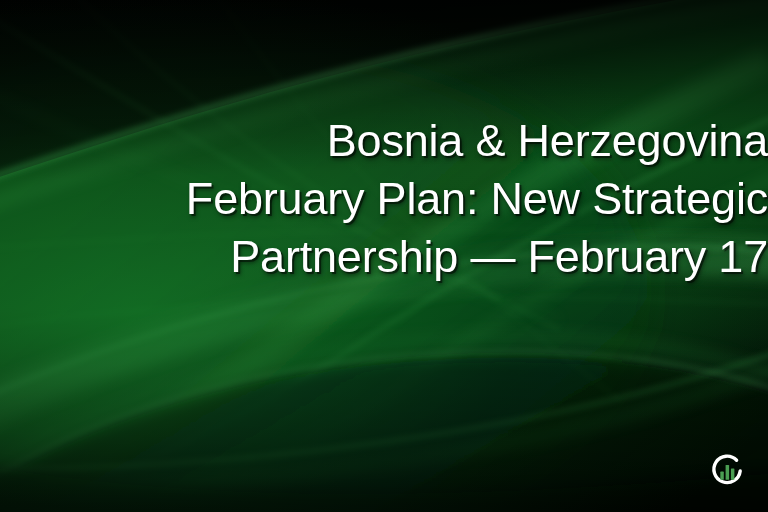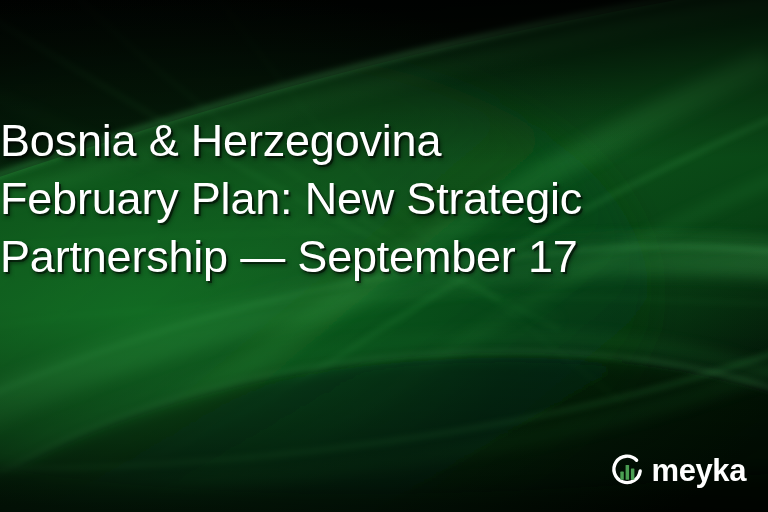--- a/index.html
+++ b/index.html
@@ -34,21 +34,21 @@
       linear-gradient(178deg, rgba(0,0,0,0.92) 0%, rgba(0,0,0,0.55) 14%, rgba(0,0,0,0) 34%),
       linear-gradient(2deg, rgba(0,0,0,0.92) 0%, rgba(0,0,0,0.45) 15%, rgba(0,0,0,0) 38%);
   }
 
   
   #title-block {
     position: absolute;
     left: 0;
     right: 0;
     top: 112px;
-    text-align: left;
+    text-align: right;
     z-index: 4;
   }
   .title-line {
     display: block;
     color: #ffffff;
     font-size: 45px;
     line-height: 58px;
     font-weight: 400;
     letter-spacing: -0.2px;
     white-space: nowrap;
@@ -167,28 +167,27 @@
     <path d="M-40,250 C 200,232 420,222 810,238" stroke="#3aa84b" stroke-width="2" fill="none" opacity="0.16" filter="url(#softBlur2)"></path>
     <path d="M-40,330 C 220,296 460,288 810,306" stroke="#46b457" stroke-width="2" fill="none" opacity="0.14" filter="url(#softBlur2)"></path>
     <path d="M200,-30 C 300,120 420,250 620,400" stroke="#35a346" stroke-width="2" fill="none" opacity="0.12" filter="url(#softBlur2)"></path>
   </svg>
 
   <div id="bg-vignette"></div>
 
   <div id="title-block">
     <span class="title-line">Bosnia &amp; Herzegovina</span>
     <span class="title-line">February Plan: New Strategic</span>
-    <span class="title-line">Partnership — September 17</span>
+    <span class="title-line">Partnership — February 17</span>
   </div>
 
   <div id="logo">
     <svg id="logo-mark" width="38" height="38" viewBox="0 0 38 38">
 
       <path d="M28.6,8.2 A13.2,13.2 0 1 0 32.2,19" fill="none" stroke="#ffffff" stroke-width="3.4" stroke-linecap="round"></path>
 
       <rect x="12.3" y="19.6" width="3.5" height="8.2" rx="0.6" fill="#4a9e52"></rect>
       <rect x="17.6" y="13.0" width="3.5" height="14.8" rx="0.6" fill="#4a9e52"></rect>
       <rect x="22.9" y="16.4" width="3.5" height="11.4" rx="0.6" fill="#4a9e52"></rect>
     </svg>
-    <span id="logo-word">meyka</span>
   </div>
 
 </div>
 
 </body></html>

